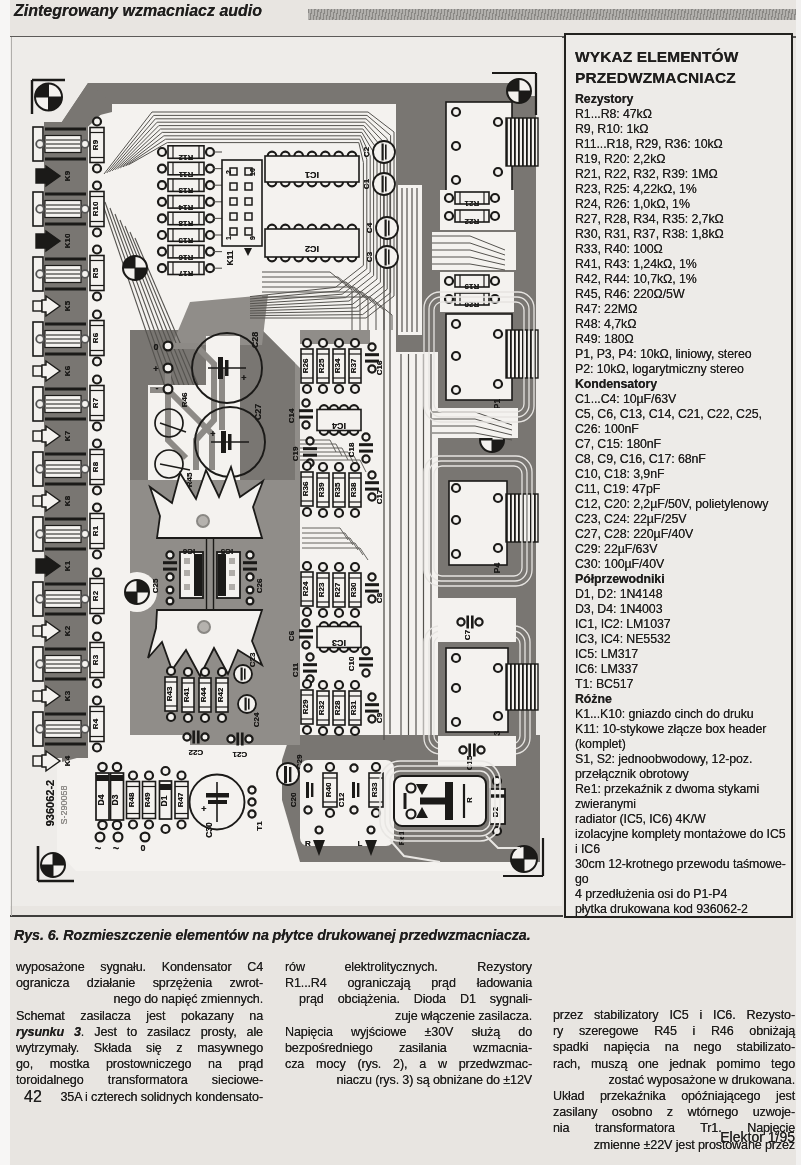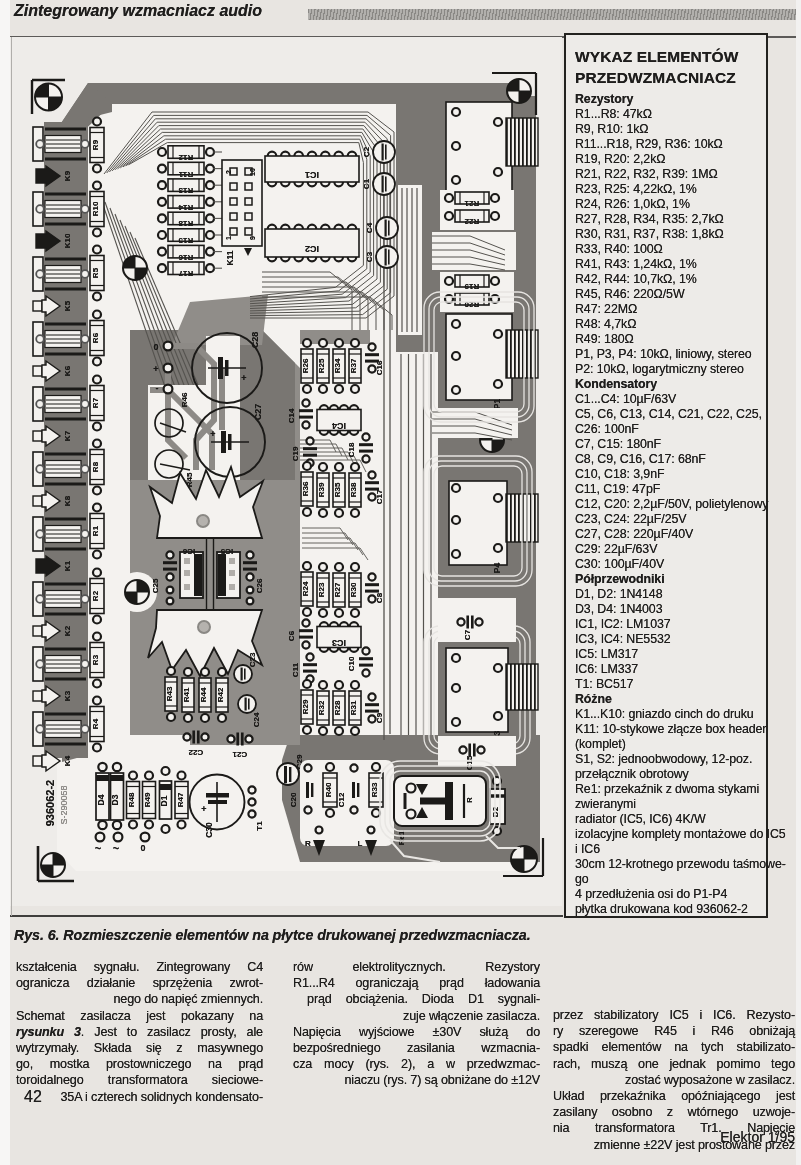--- a/index.html
+++ b/index.html
@@ -1244,21 +1244,21 @@
 
 <rect x="380" y="734" width="100" height="60" rx="10" fill="none" stroke="#e8e6e3" stroke-width="1.5"></rect>
 <rect x="375" y="729" width="110" height="70" rx="15" fill="none" stroke="#e8e6e3" stroke-width="1.5"></rect>
 <rect x="370" y="724" width="120" height="80" rx="20" fill="none" stroke="#e8e6e3" stroke-width="1.5"></rect>
 <polyline points="476,799 488,811 510,811" fill="none" stroke="#e8e6e3" stroke-width="2.0"></polyline>
 <polyline points="380,803 394,819 430,825" fill="none" stroke="#e8e6e3" stroke-width="2.0"></polyline>
 </svg>
 
 </div>
 
-<div class="abs" style="left:564px;top:33px;width:204px;height:885px;border:2px solid #23221f;background:#edebe8;box-sizing:border-box;">
+<div class="abs" style="left:564px;top:33px;width:229px;height:885px;border:2px solid #23221f;background:#edebe8;box-sizing:border-box;">
 
   <div class="abs" style="left:9px;top:11px;font-size:15.5px;font-weight:bold;line-height:21px;letter-spacing:0.1px;">WYKAZ ELEMENTÓW<br>PRZEDWZMACNIACZ</div>
 
   <div class="abs" style="left:9px;top:57px;font-size:12.4px;line-height:15px;width:218px;letter-spacing:-0.1px;">
     <b>Rezystory</b><br>
     R1...R8: 47kΩ<br>
     R9, R10: 1kΩ<br>
     R11...R18, R29, R36: 10kΩ<br>
     R19, R20: 2,2kΩ<br>
     R21, R22, R32, R39: 1MΩ<br>
@@ -1314,48 +1314,48 @@
   </div>
 </div>
 
 <div class="abs" style="left:14px;top:927px;font-size:14.3px;font-weight:bold;font-style:italic;letter-spacing:-0.1px;">Rys. 6. Rozmieszczenie elementów na płytce drukowanej przedwzmacniacza.</div>
 
 <div class="abs" style="left:10px;top:915px;width:553px;height:2px;background:#3f3e3c;"></div>
 
 <div class="abs" style="left:11px;top:37px;width:1px;height:879px;background:#b0aeab;"></div>
 
 <div class="abs" style="left:16px;top:959px;width:247px;font-size:12.6px;line-height:16.2px;letter-spacing:-0.15px;">
-<div class="bl">kształcenia sygnału. Zintegrowany C4</div>
+<div class="bl">wyposażone sygnału. Kondensator C4</div>
 <div class="bl">ogranicza działanie sprzężenia zwrot-</div>
 <div class="ble">nego do napięć zmiennych.</div>
 <div class="bl">Schemat zasilacza jest pokazany na</div>
 <div class="bl"><b><i>rysunku 3</i></b>. Jest to zasilacz prosty, ale</div>
 <div class="bl">wytrzymały. Składa się z masywnego</div>
 <div class="bl">go, mostka prostowniczego na prąd</div>
 <div class="bl">toroidalnego transformatora sieciowe-</div>
 <div class="ble">35A i czterech solidnych kondensato-</div>
 </div>
 
-<div class="abs" style="left:285px;top:959px;width:247px;font-size:12.6px;line-height:16.2px;letter-spacing:-0.15px;margin-left:8px;">
+<div class="abs" style="left:285px;top:959px;width:247px;font-size:12.6px;line-height:16.2px;letter-spacing:-0.15px;">
 <div class="bl">rów elektrolitycznych. Rezystory</div>
 <div class="bl">R1...R4 ograniczają prąd ładowania</div>
 <div class="bl">&nbsp;prąd obciążenia. Dioda D1 sygnali-</div>
 <div class="ble">zuje włączenie zasilacza.</div>
 <div class="bl">Napięcia wyjściowe ±30V służą do</div>
 <div class="bl">bezpośredniego zasilania wzmacnia-</div>
 <div class="bl">cza mocy (rys. 2), a w przedwzmac-</div>
-<div class="ble">niaczu (rys. 7) są obniżane do ±12V</div>
+<div class="ble">niaczu (rys. 3) są obniżane do ±12V</div>
 </div>
 
 <div class="abs" style="left:553px;top:959px;width:242px;font-size:12.6px;line-height:16.2px;letter-spacing:-0.15px;margin-top:48px;">
 <div class="bl">przez stabilizatory IC5 i IC6. Rezysto-</div>
 <div class="bl">ry szeregowe R45 i R46 obniżają</div>
-<div class="bl">spadki elementów na tych stabilizato-</div>
+<div class="bl">spadki napięcia na nego stabilizato-</div>
 <div class="bl">rach, muszą one jednak pomimo tego</div>
-<div class="ble">zostać wyposażone w zasilacz.</div>
+<div class="ble">zostać wyposażone w drukowana.</div>
 <div class="bl">Układ przekaźnika opóźniającego jest</div>
 <div class="bl">zasilany osobno z wtórnego uzwoje-</div>
 <div class="bl">nia transformatora Tr1. Napięcie</div>
 <div class="ble">zmienne ±22V jest prostowane przez</div>
 </div>
 
 <div class="abs" style="left:24px;top:1088px;font-size:16px;">42</div>
 
 <div class="abs" style="right:6px;top:1129px;font-size:14px;">Elektor 1/95</div>
 

